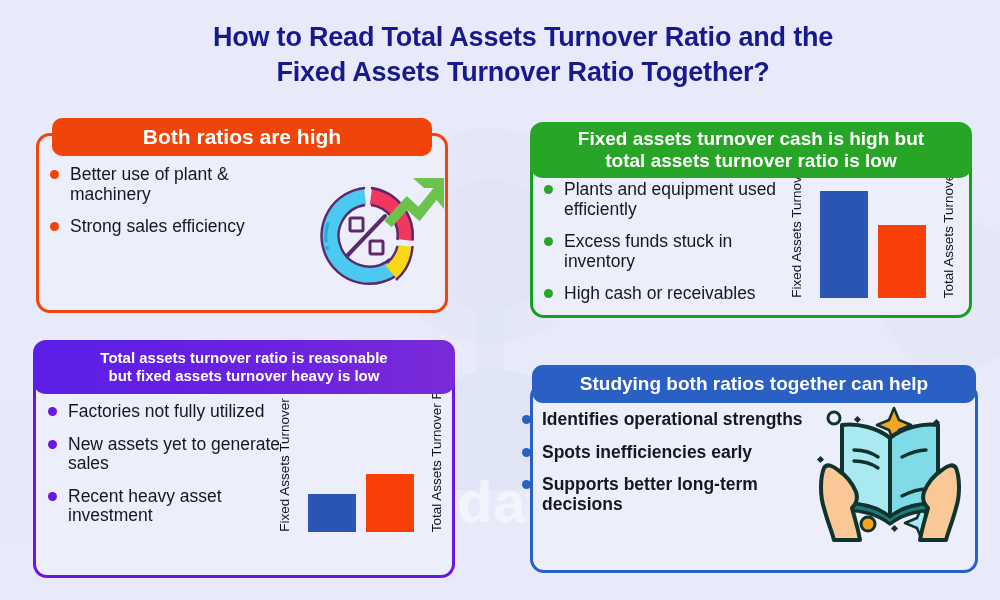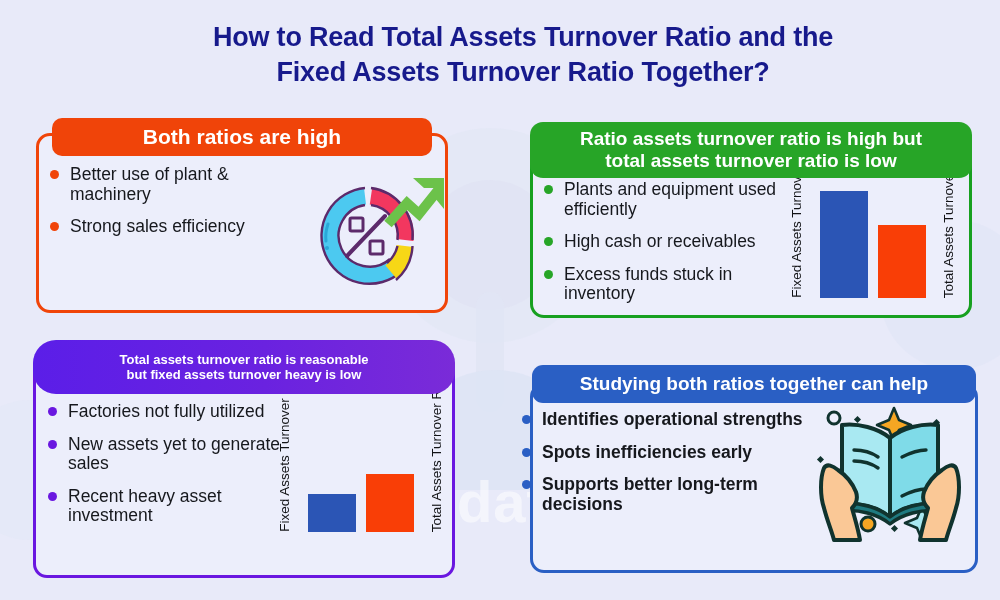--- a/index.html
+++ b/index.html
@@ -69,21 +69,21 @@
     border:3px solid #17a020;border-radius:14px;}
   #card2head{left:530px;top:122px;width:442px;height:56px;
     background:#27a527;border-radius:13px;font-size:19px;}
   #card2body{left:540px;top:180px;width:260px;--bc:#27a527;}
 
   
   #card3{left:33px;top:358px;width:422px;height:220px;
     border:3px solid #6a17e0;border-radius:14px;}
   #card3head{left:33px;top:340px;width:422px;height:54px;
     background:linear-gradient(90deg,#5b1ee8 0%,#6a22e0 55%,#7a2bd8 100%);
-    border-radius:23px;font-size:13px;}
+    border-radius:13px;font-size:15px;}
   #card3body{left:44px;top:402px;width:240px;--bc:#6a17e0;}
 
   
   #card4{left:530px;top:383px;width:448px;height:190px;
     border:3px solid #2a5fc4;border-radius:14px;}
   #card4head{left:532px;top:365px;width:444px;height:38px;
     background:#2a5fc4;border-radius:11px;font-size:19px;}
   #card4body{left:518px;top:410px;width:290px;font-weight:bold;--bc:#2a5fc4;}
 
   
@@ -161,29 +161,29 @@
 
     <g>
       <path d="M93 62 L112 41 L124 52 L144 27" fill="none" stroke="#6cc24a" stroke-width="10" stroke-linejoin="miter" stroke-linecap="butt"></path>
       <path d="M118 16 L149 16 L149 47 L140 36 L140 26 L129 26 Z" fill="#6cc24a"></path>
     </g>
   </svg>
 
   <div class="card" id="card2"></div>
   <div class="card-head" id="card2head">
     <div>
-      <div>Ratio assets turnover ratio is high but</div>
+      <div>Fixed assets turnover cash is high but</div>
       <div>total assets turnover ratio is low</div>
     </div>
   </div>
   <div class="card-body" id="card2body">
     <ul class="bullets" style="--bc: #27a527;">
       <li>Plants and equipment used efficiently</li>
+      <li>Excess funds stuck in inventory</li>
       <li>High cash or receivables</li>
-      <li>Excess funds stuck in inventory</li>
     </ul>
   </div>
 
   <div class="minibars" id="chart2">
     <div class="vlabel" id="c2l1" style="left:0;bottom:0;">Fixed Assets Turnover Ratio</div>
     <div class="bar" id="c2b1" style="left: 30px; bottom: 0px; width: 48px; background: rgb(43, 85, 181); height: 107.273px;"></div>
     <div class="vlabel" id="c2l2" style="left:152px;bottom:0;">Total Assets Turnover Ratio</div>
     <div class="bar" id="c2b2" style="left: 88px; bottom: 0px; width: 48px; background: rgb(249, 62, 6); height: 72.9455px;"></div>
   </div>
 

